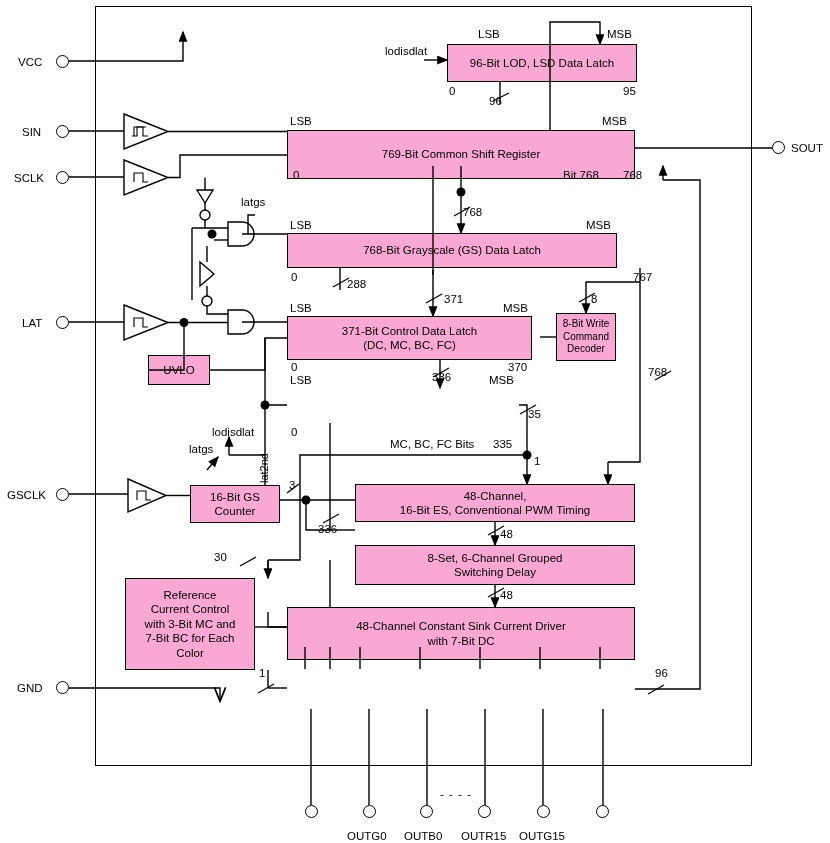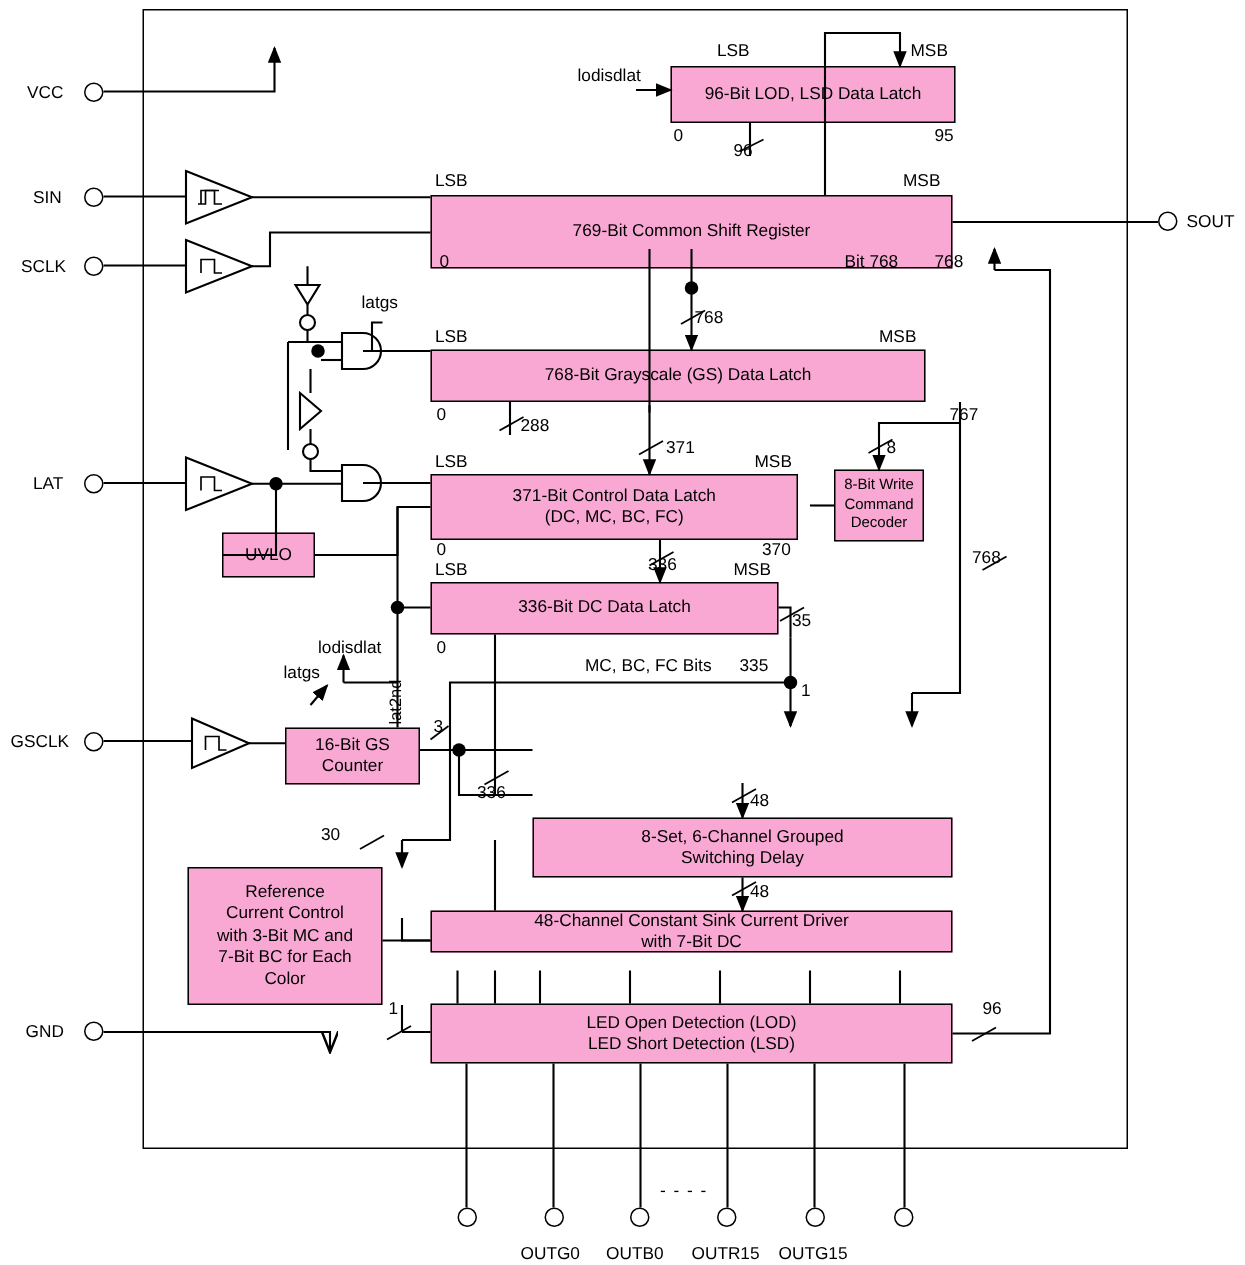--- a/index.html
+++ b/index.html
@@ -66,48 +66,45 @@
     <span>371-Bit Control Data Latch
 (DC, MC, BC, FC)</span>
   </div>
 
   <div class="blk" style="left:556px;top:313px;width:60px;height:48px;font-size:10px;">
     <span>8-Bit Write
 Command
 Decoder</span>
   </div>
 
-  <div class="blk" style="left:287px;top:388px;width:232px;height:35px;">
-    <span>336-Bit DC Data Latch</span>
-  </div>
 
   <div class="blk" style="left:148px;top:355px;width:62px;height:30px;">
     <span>UVLO</span>
   </div>
 
   <div class="blk" style="left:190px;top:485px;width:90px;height:38px;">
     <span>16-Bit GS
 Counter</span>
   </div>
 
+  <div class="blk" style="left:355px;top:484px;width:280px;height:38px;">
+    <span>48-Channel,
+16-Bit ES, Conventional PWM Timing</span>
+  </div>
 
   <div class="blk" style="left:355px;top:545px;width:280px;height:40px;">
     <span>8-Set, 6-Channel Grouped
 Switching Delay</span>
   </div>
 
-  <div class="blk" style="left:287px;top:607px;width:348px;height:28px;">
+  <div class="blk" style="left:287px;top:607px;width:348px;height:53px;">
     <span>48-Channel Constant Sink Current Driver
 with 7-Bit DC</span>
   </div>
 
-  <div class="blk" style="left:287px;top:669px;width:348px;height:40px;">
-    <span>LED Open Detection (LOD)
-LED Short Detection (LSD)</span>
-  </div>
 
   <div class="blk" style="left:125px;top:578px;width:130px;height:92px;">
     <span>Reference
 Current Control
 with 3-Bit MC and
 7-Bit BC for Each
 Color</span>
   </div>
 
   <div class="pin" style="left:56px;top:55px;"></div>

